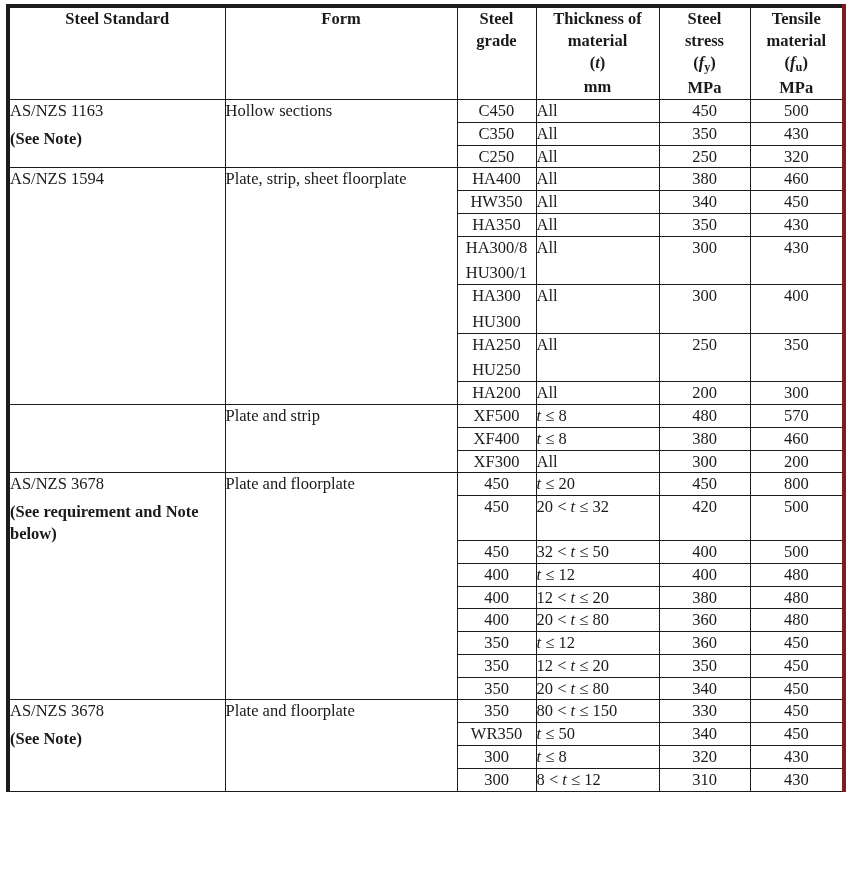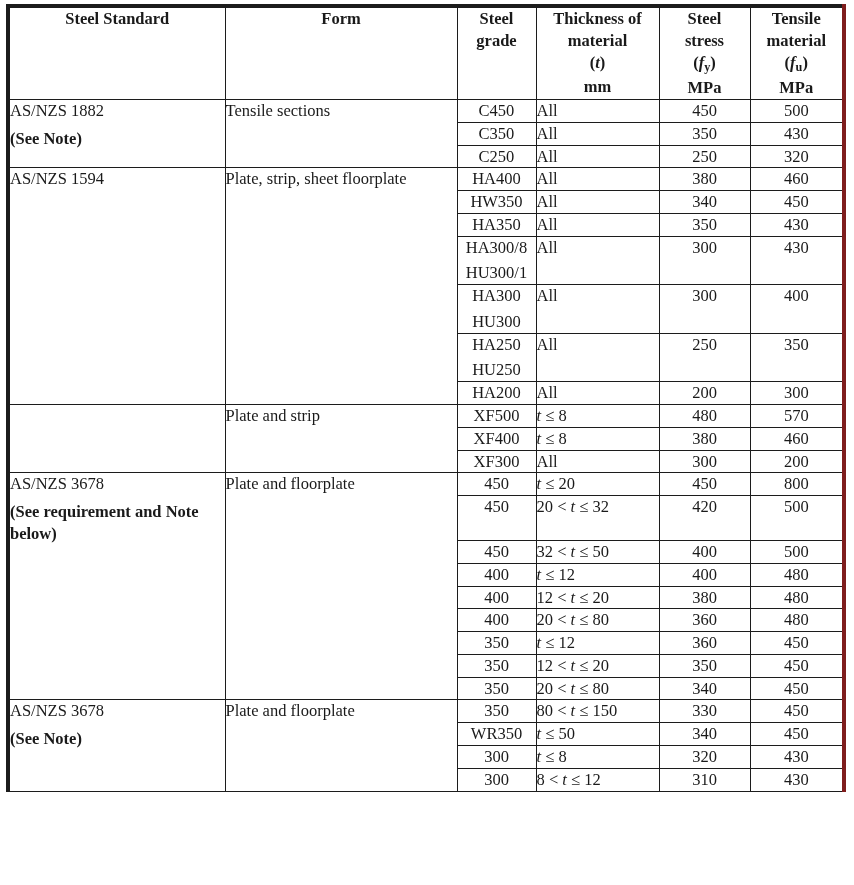--- a/index.html
+++ b/index.html
@@ -147,24 +147,24 @@
             <span class="hline">material</span>
             <span class="hline">(<i class="var">f</i><span class="sub">u</span>)</span>
             <span class="hgap"></span>
             <span class="hline">MPa</span>
           </th>
         </tr>
     </thead>
     <tbody id="table-body">
         <tr>
           <td class="standard" rowspan="3">
-            <span class="std-line">AS/NZS 1882</span>
+            <span class="std-line">AS/NZS 1163</span>
             <span class="std-line second">(See Note)</span>
           </td>
-          <td class="form" rowspan="3">Tensile sections</td>
+          <td class="form" rowspan="3">Hollow sections</td>
           <td class="grade">
             <span class="gline">C450</span>
           </td>
           <td class="thickness">All</td>
           <td class="num">450</td>
           <td class="num">500</td>
         </tr>
         <tr>
           <td class="grade">
             <span class="gline">C350</span>

